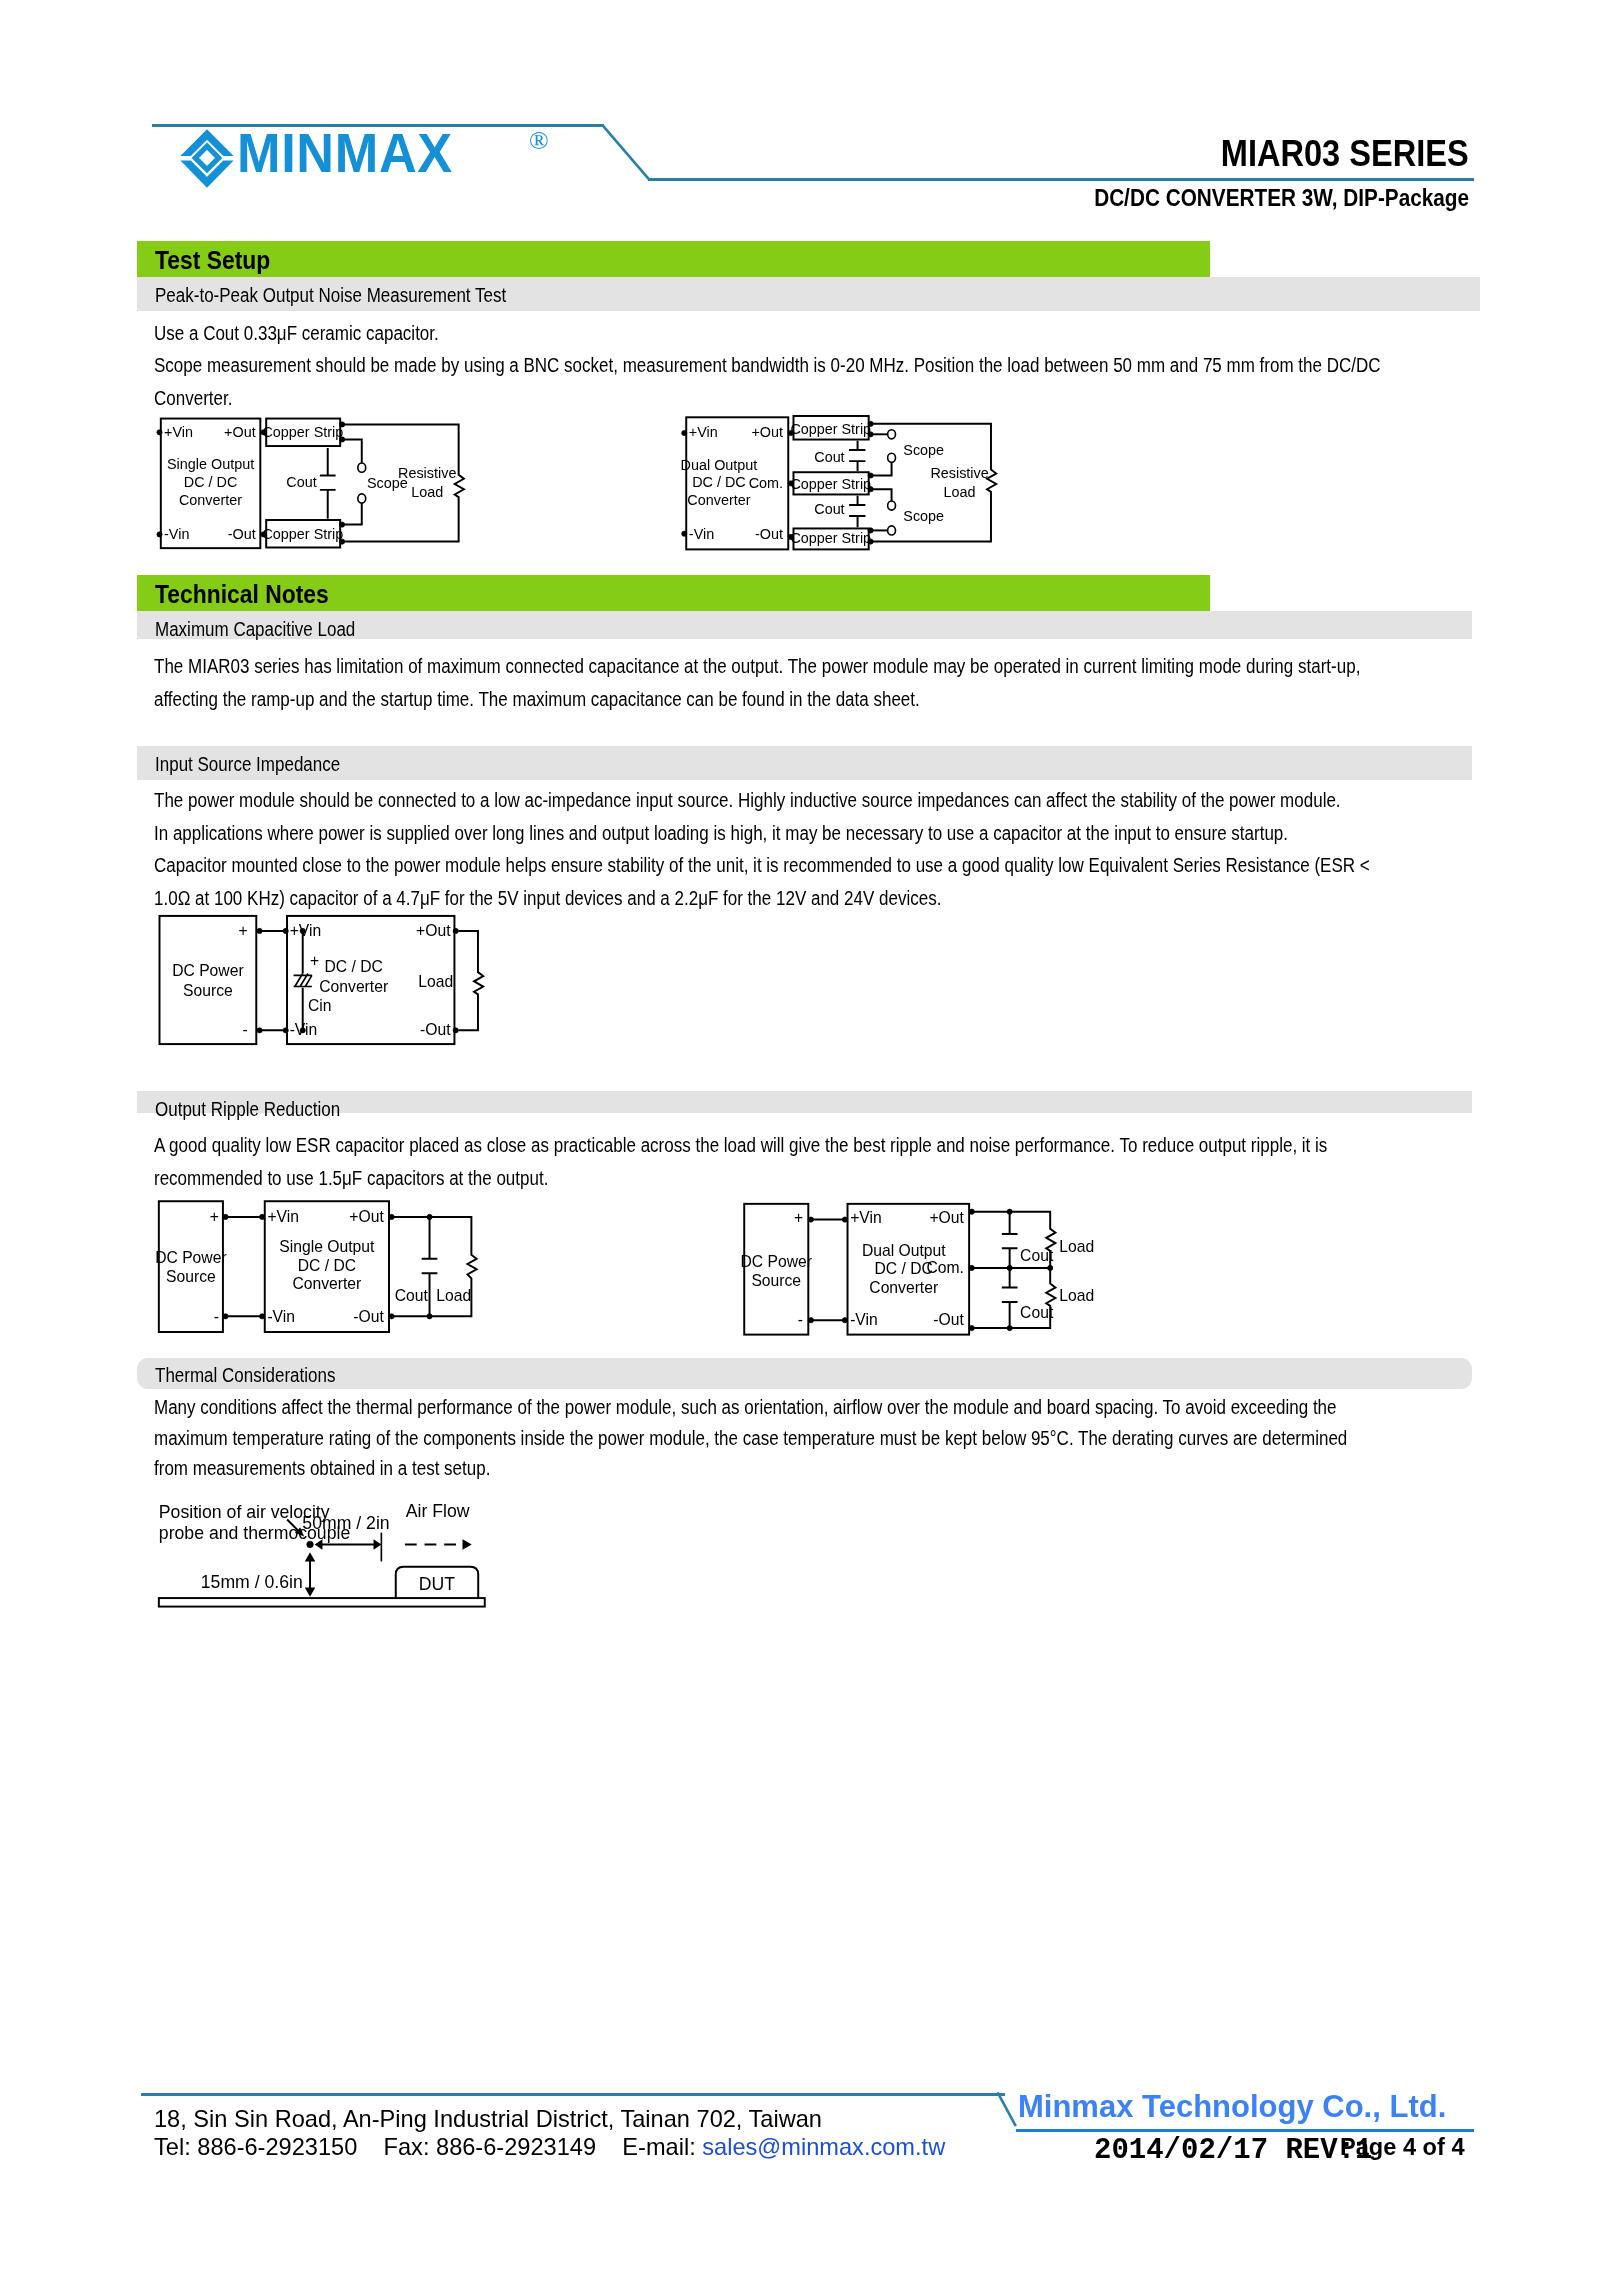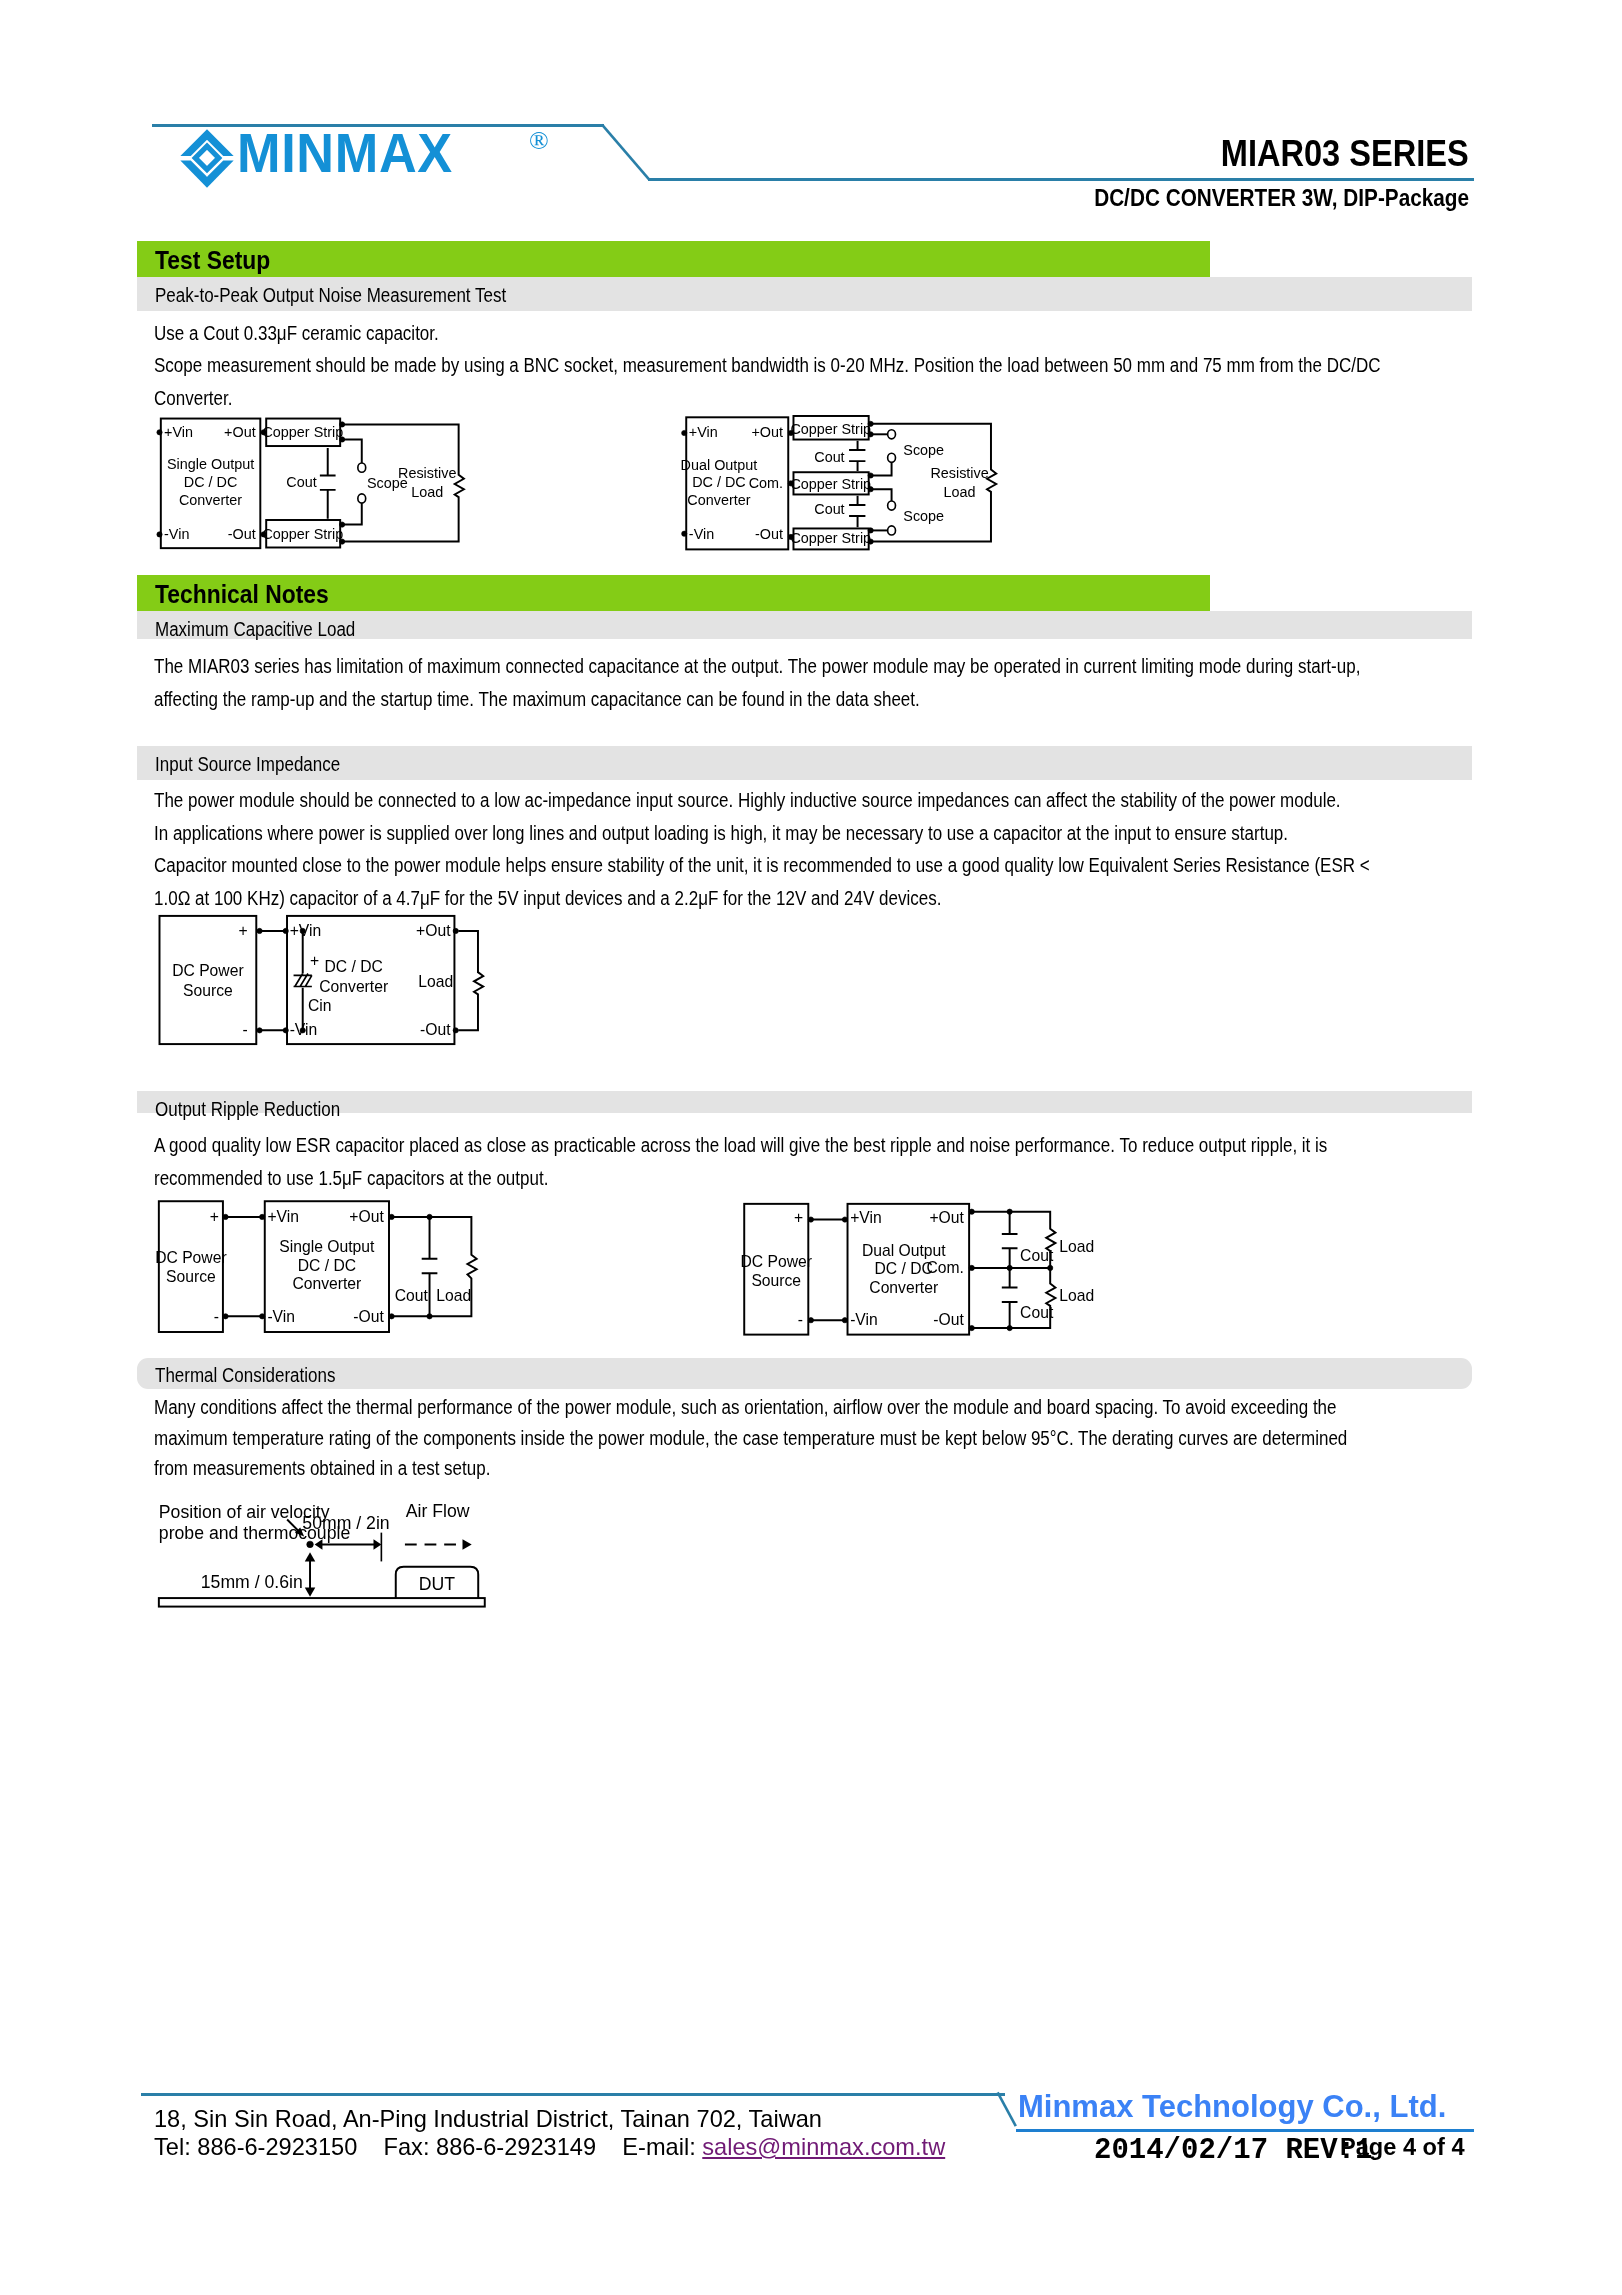--- a/index.html
+++ b/index.html
@@ -14,21 +14,21 @@
   
   .sec-bar{position:absolute;left:137px;width:1073px;background:#84cc16;text-align:center;}
   .sec-title{position:absolute;left:18.3px;font-weight:bold;font-size:26px;line-height:1;transform:scaleX(0.88);transform-origin:left top;white-space:nowrap;}
   .sub-bar{position:absolute;left:137px;width:1335px;background:#e3e3e3;}
   .sub-title{position:absolute;left:18.3px;font-size:20px;line-height:1;transform:scaleX(0.85);transform-origin:left top;white-space:nowrap;}
   .para{position:absolute;left:154px;font-size:20px;line-height:33px;transform:scaleX(0.85);transform-origin:left top;white-space:nowrap;}
   .diagram{position:absolute;}
   .diagram text{font-family:"Liberation Sans",sans-serif;}
   
   .foot-addr{position:absolute;left:154px;font-size:23.6px;line-height:1;white-space:nowrap;}
-  .foot-link{color:#701a75;text-decoration:underline;}
+  .foot-link{color:#1d4ed8;}
   .foot-co{position:absolute;left:1018px;top:2091px;font-weight:bold;font-size:31px;color:#3b82f6;white-space:nowrap;line-height:1;}
   .foot-rev{position:absolute;left:1094px;top:2136px;font-weight:bold;font-size:29px;white-space:nowrap;line-height:1;font-family:Liberation Mono, monospace;}
   .foot-page{position:absolute;left:1340px;top:2136px;font-weight:bold;font-size:23.6px;white-space:nowrap;line-height:1;}
 </style>
 </head>
 <body>
 
 <div>
   <div class="hdr-line" style="left:152px;top:124px;width:452px;"></div>
   <svg class="abs" style="left:589px;top:123px;" width="65" height="59" viewBox="0 0 100 90">
@@ -45,21 +45,21 @@
   <div class="logo-text">MINMAX</div>
   <div class="logo-reg" style="left:529px;top:126px;">®</div>
 
   <div class="series-title">MIAR03 SERIES</div>
   <div class="series-sub">DC/DC CONVERTER 3W, DIP-Package</div>
 </div>
 
 <div class="sec-bar" style="top:241px;height:37px;">
   <div class="sec-title" style="top:5.9px;">Test Setup</div>
 </div>
-<div class="sub-bar" style="top:277px;height:34px;">
+<div class="sub-bar" style="top:277px;height:34px;padding-left:8px;">
   <div class="sub-title" style="top:7.9px;">Peak-to-Peak Output Noise Measurement Test</div>
 </div>
 <div class="para" style="top:317px;">Use a Cout 0.33μF ceramic capacitor.</div>
 <div class="para" style="top:349px;">Scope measurement should be made by using a BNC socket, measurement bandwidth is 0-20 MHz. Position the load between 50 mm and 75 mm from the DC/DC</div>
 <div class="para" style="top:382px;">Converter.</div>
 
 <svg class="diagram" style="left:151px;top:412px;" width="504" height="144" font-size="22" stroke="#000" fill="none" viewBox="0 0 770 220">
   <rect x="15" y="10" width="152" height="198" stroke-width="3"></rect>
   <rect x="176" y="10" width="113" height="42" stroke-width="3"></rect>
   <rect x="176" y="165" width="113" height="42" stroke-width="3"></rect>

